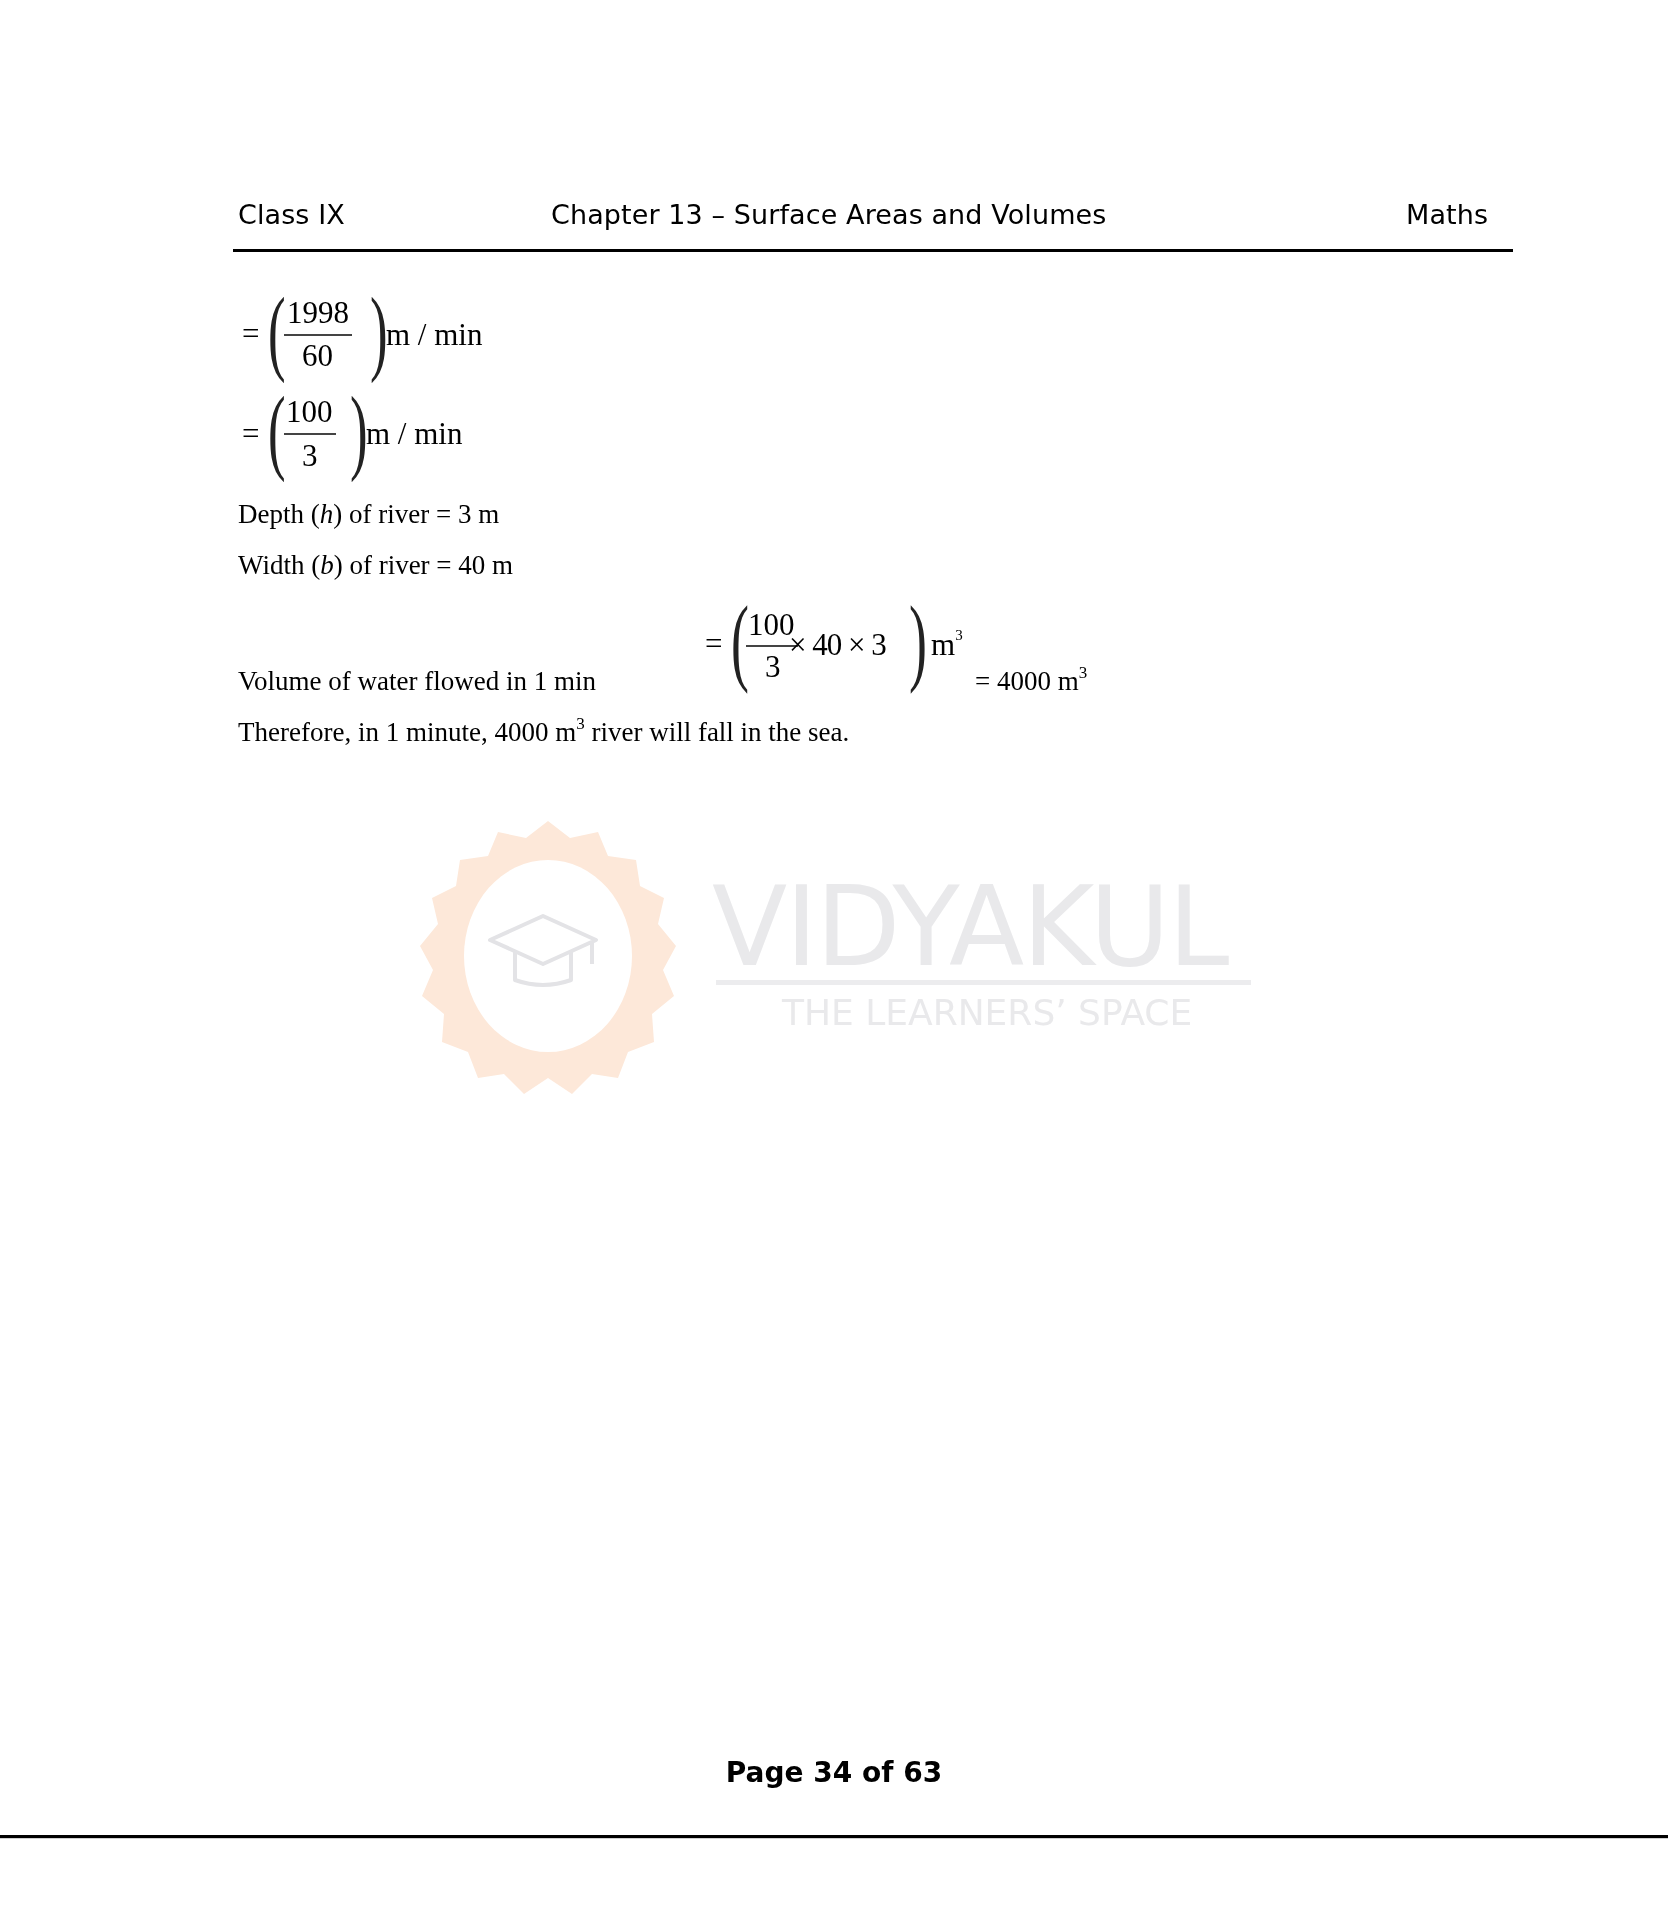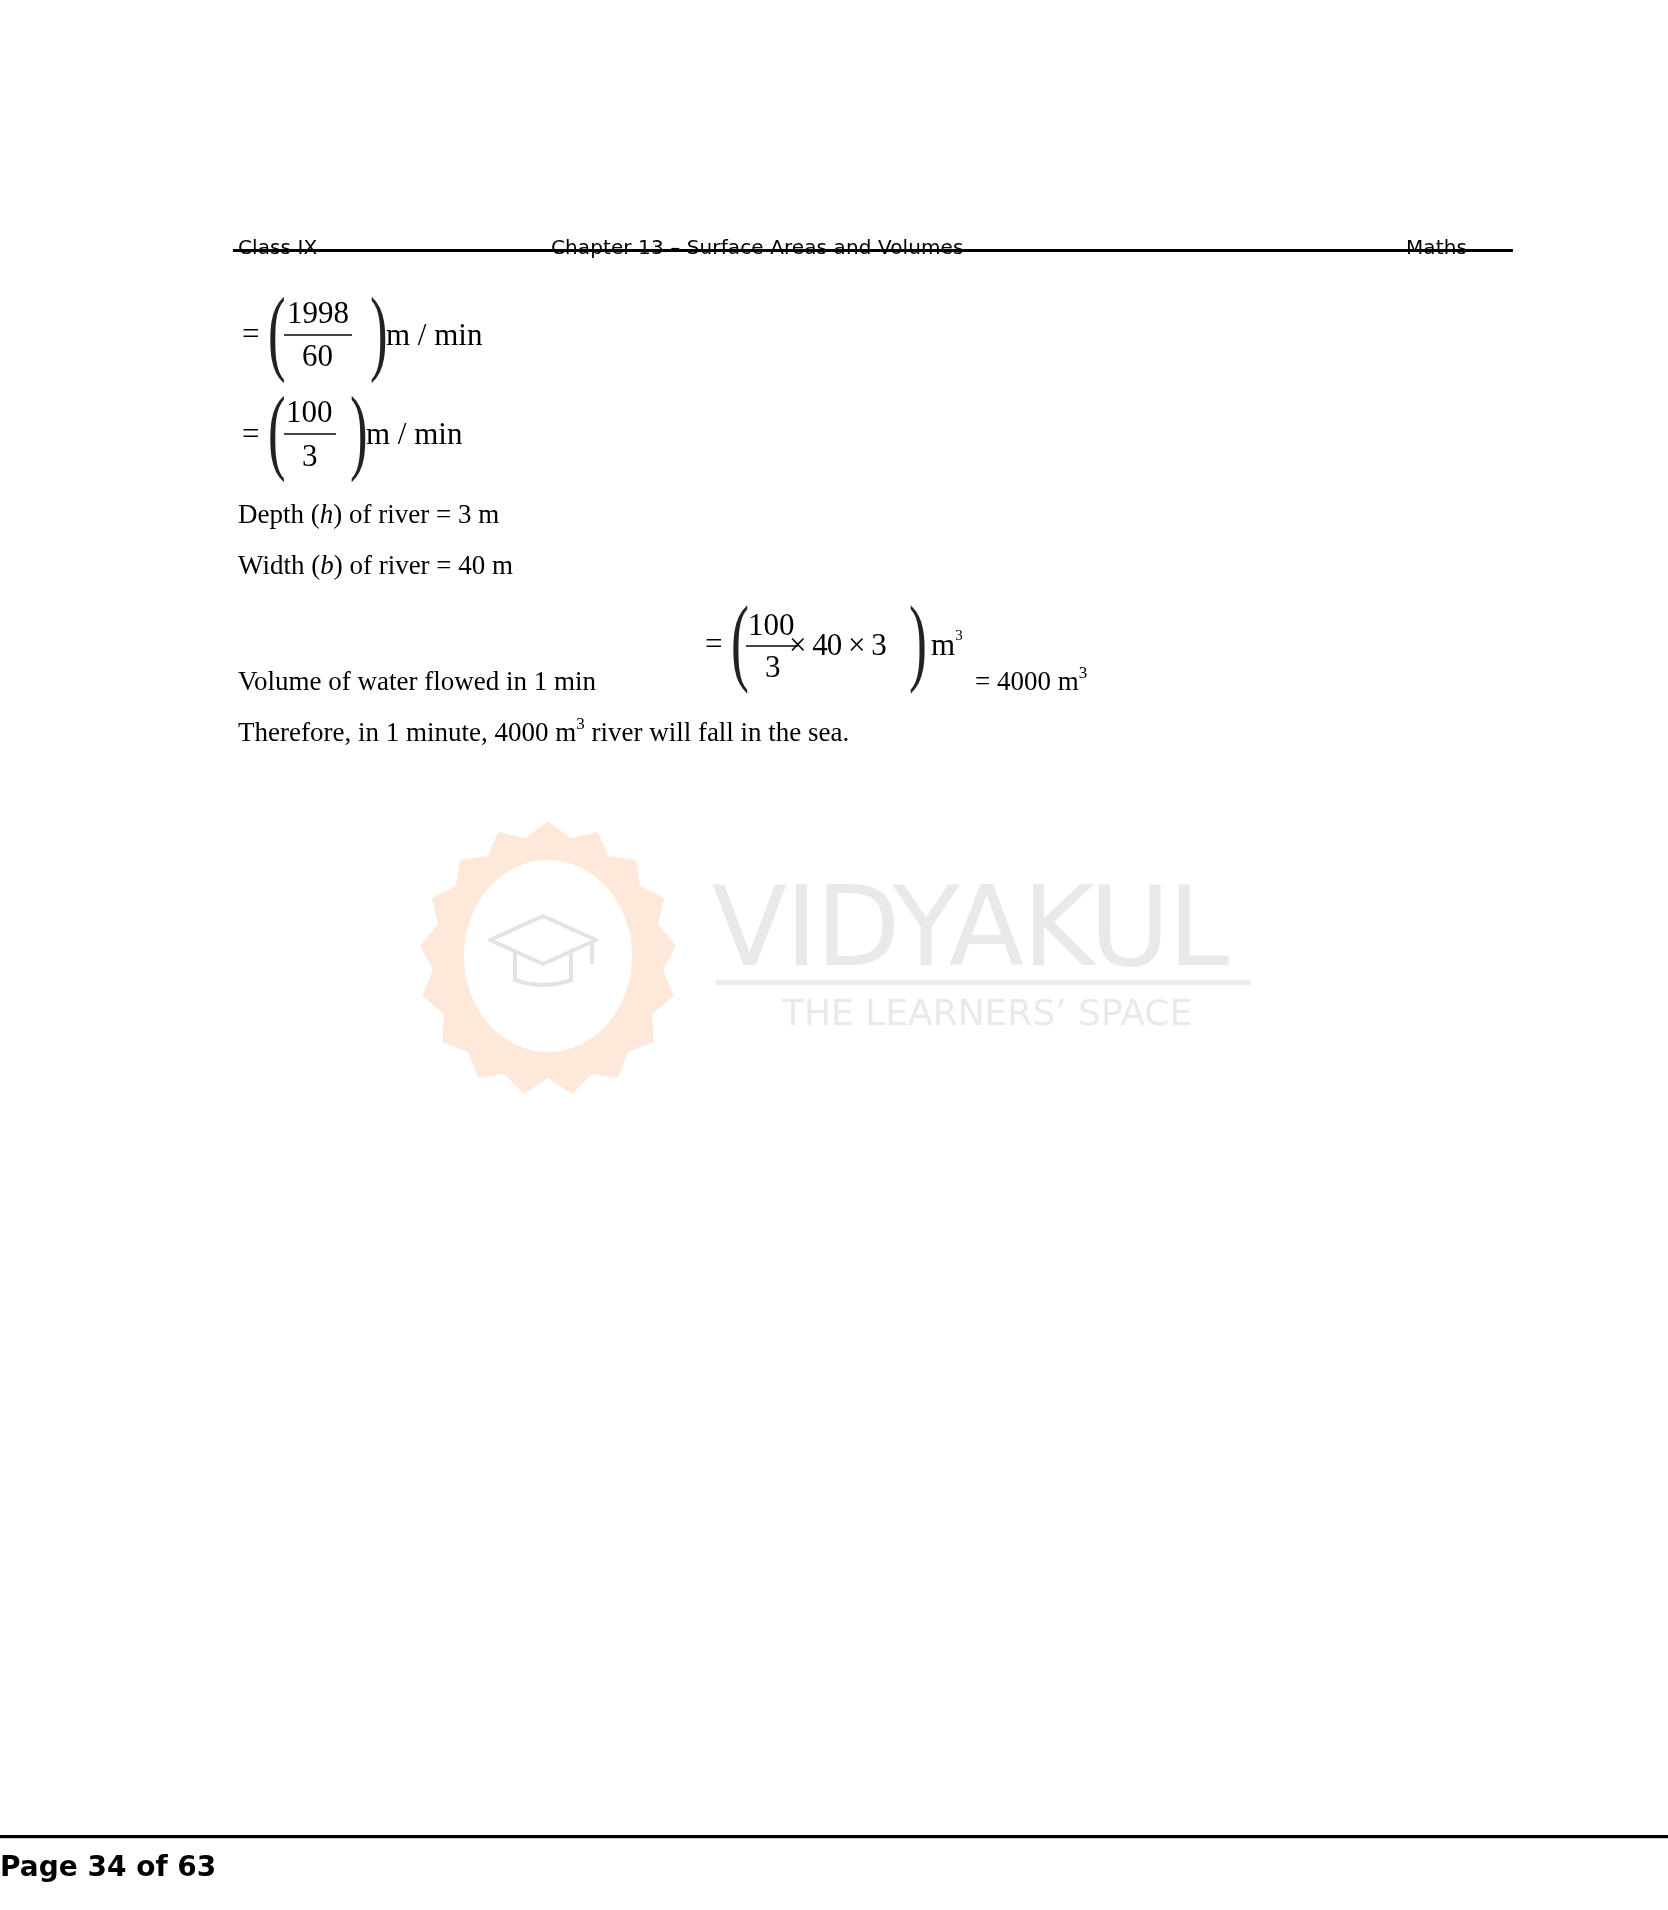--- a/index.html
+++ b/index.html
@@ -2,38 +2,38 @@
 <html><head>
 <meta charset="utf-8">
 <style>
   html, body { margin:0; padding:0; background:#ffffff; }
   body { width:1668px; height:1910px; position:relative; overflow:hidden; color:#000; }
   .abs { position:absolute; }
   .sans { font-family: "DejaVu Sans", "Liberation Sans", sans-serif; }
   .serif { font-family: "Liberation Serif", "DejaVu Serif", serif; }
 
   
-  .hdr { top:232px; font-size:20px; line-height:30px; white-space:nowrap; letter-spacing:0.1px; }
+  .hdr { top:200px; font-size:27px; line-height:30px; white-space:nowrap; letter-spacing:0.1px; }
   .hdr-line { left:233px; top:249px; width:1280px; height:3px; background:#000; }
 
   
   .m { font-size:31px; line-height:31px; white-space:nowrap; }
   .paren { font-family:"Liberation Serif","DejaVu Serif",serif; font-weight:100; transform:scaleX(0.55); transform-origin:left top; color:#222; }
   .bar { height:2px; background:#444; }
 
   .body-text { font-size:27px; line-height:30px; white-space:nowrap;font-family:Liberation Serif, serif; }
   sup { font-size:17px; position:relative; top:-2px; vertical-align:super; line-height:0; }
 
   
   .wm-text { color:#e9e9eb; font-family:"DejaVu Sans","Liberation Sans",sans-serif; white-space:nowrap; }
 
   
   .ftr-line { left:0; top:1835px; width:1668px; height:3px; background:#000; }
   .ftr-line2 { left:0; top:1838px; width:1668px; height:1px; background:#cfcfcf; }
-  .ftr { top:1850px; left:0; width:1668px; font-size:28px; font-weight:bold; }
+  .ftr { top:1756px; left:0; width:1668px; text-align:center; font-size:28px; font-weight:bold; }
 </style>
 </head>
 <body>
 
 <div class="abs sans hdr" style="left:238px;">Class IX</div>
 <div class="abs sans hdr" style="left:551px;">Chapter 13 – Surface Areas and Volumes</div>
 <div class="abs sans hdr" style="left:1406px;">Maths</div>
 <div class="abs hdr-line"></div>
 
 <div class="abs" style="left:240px; top:290px; width:260px; height:90px;">

